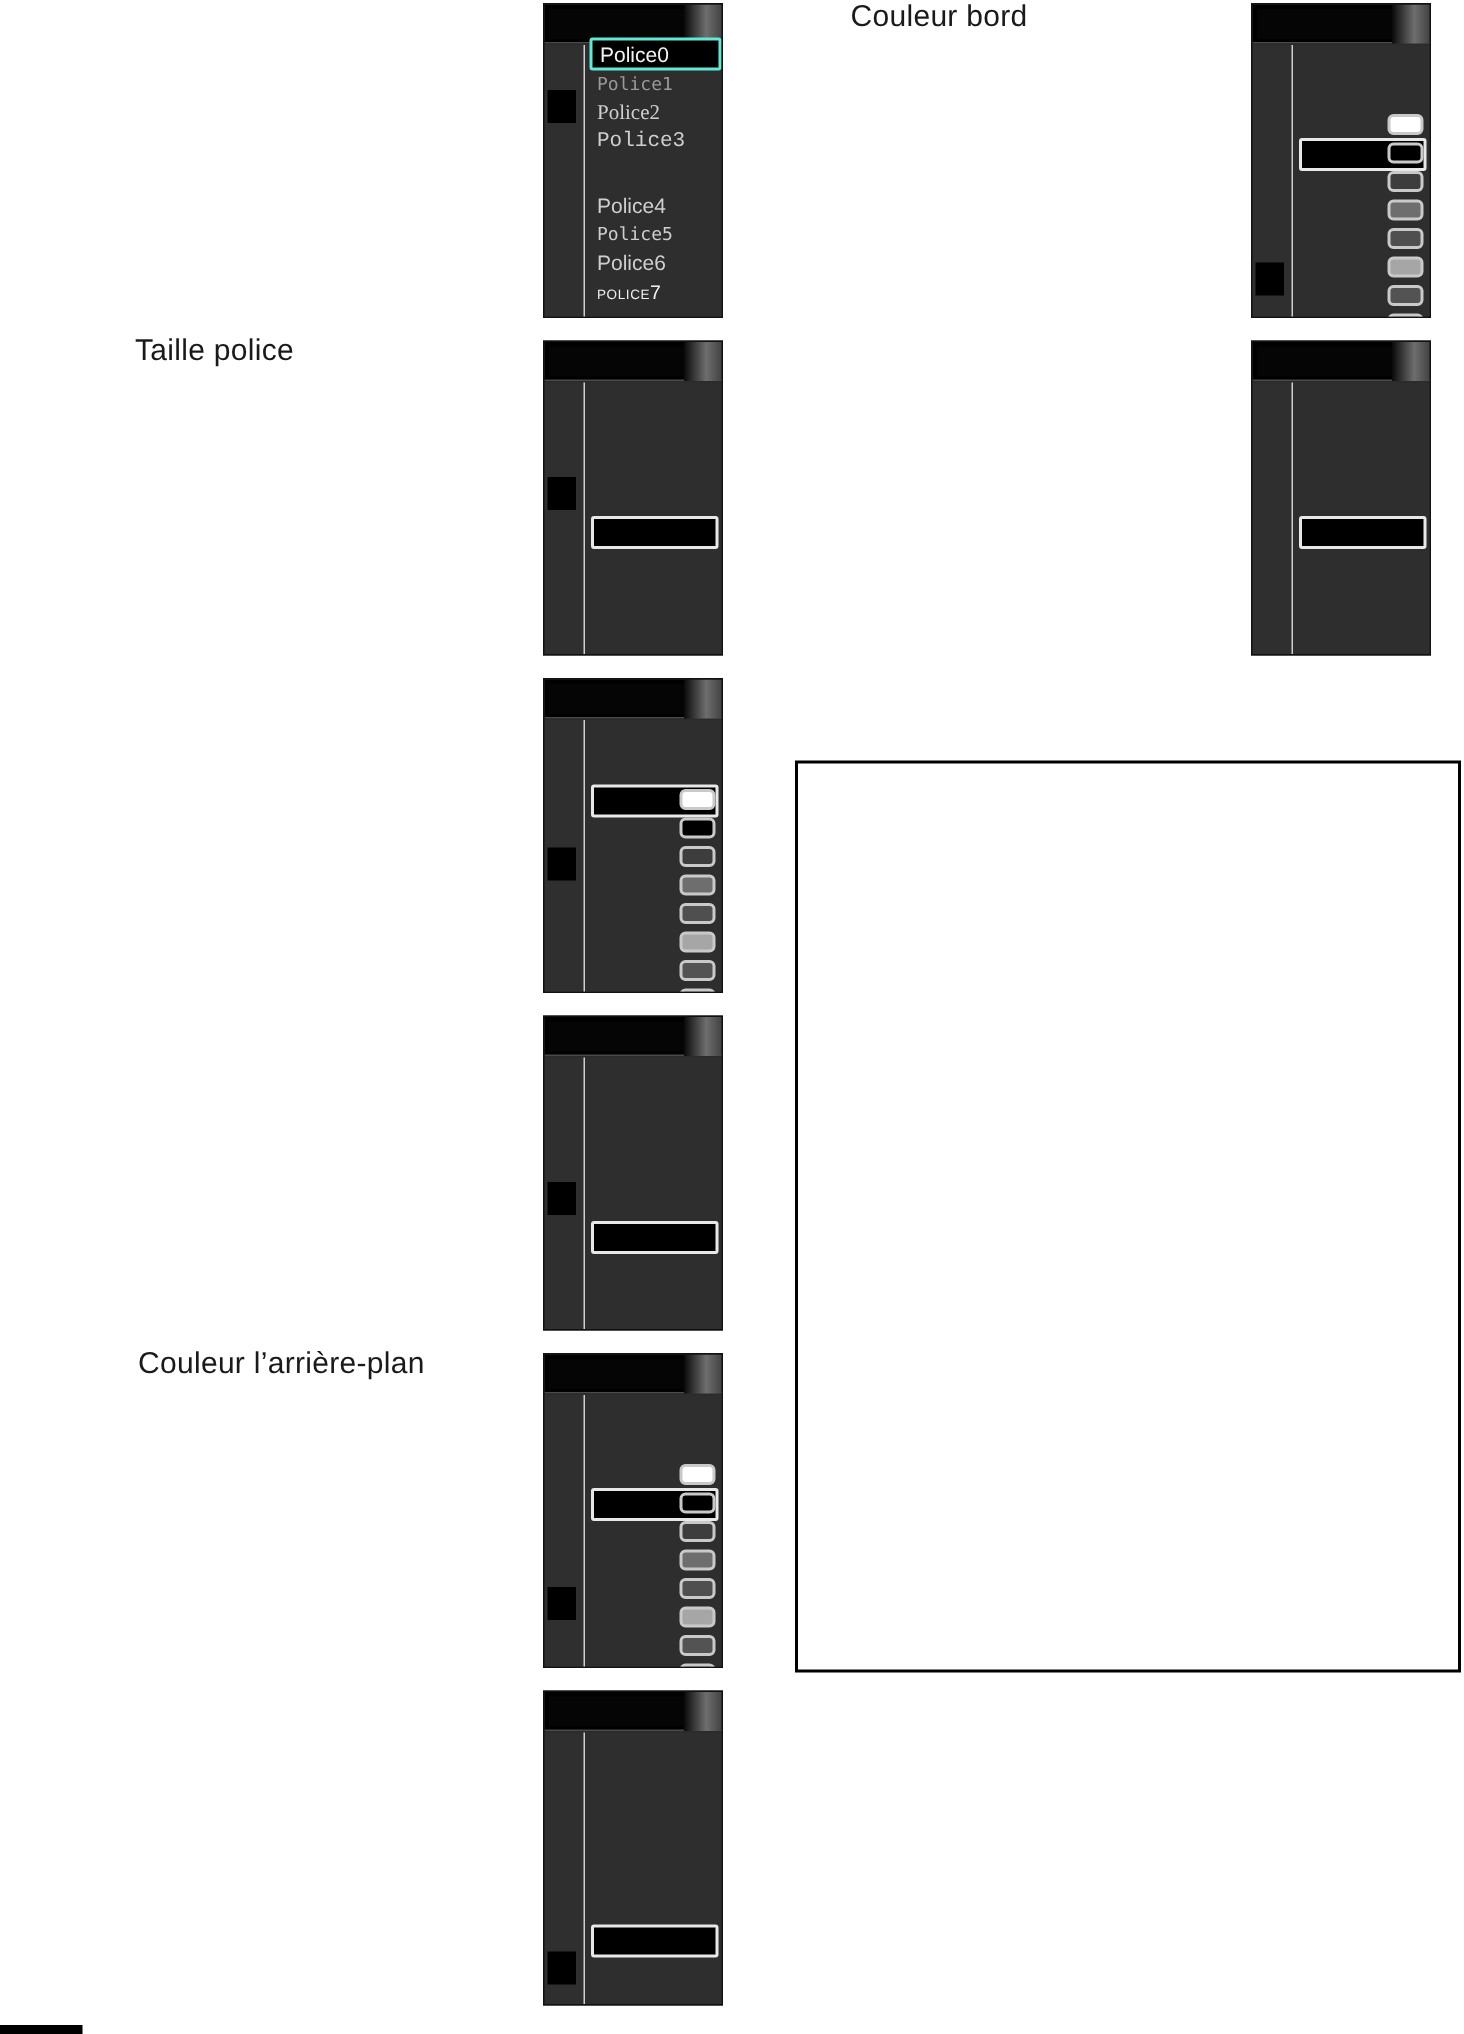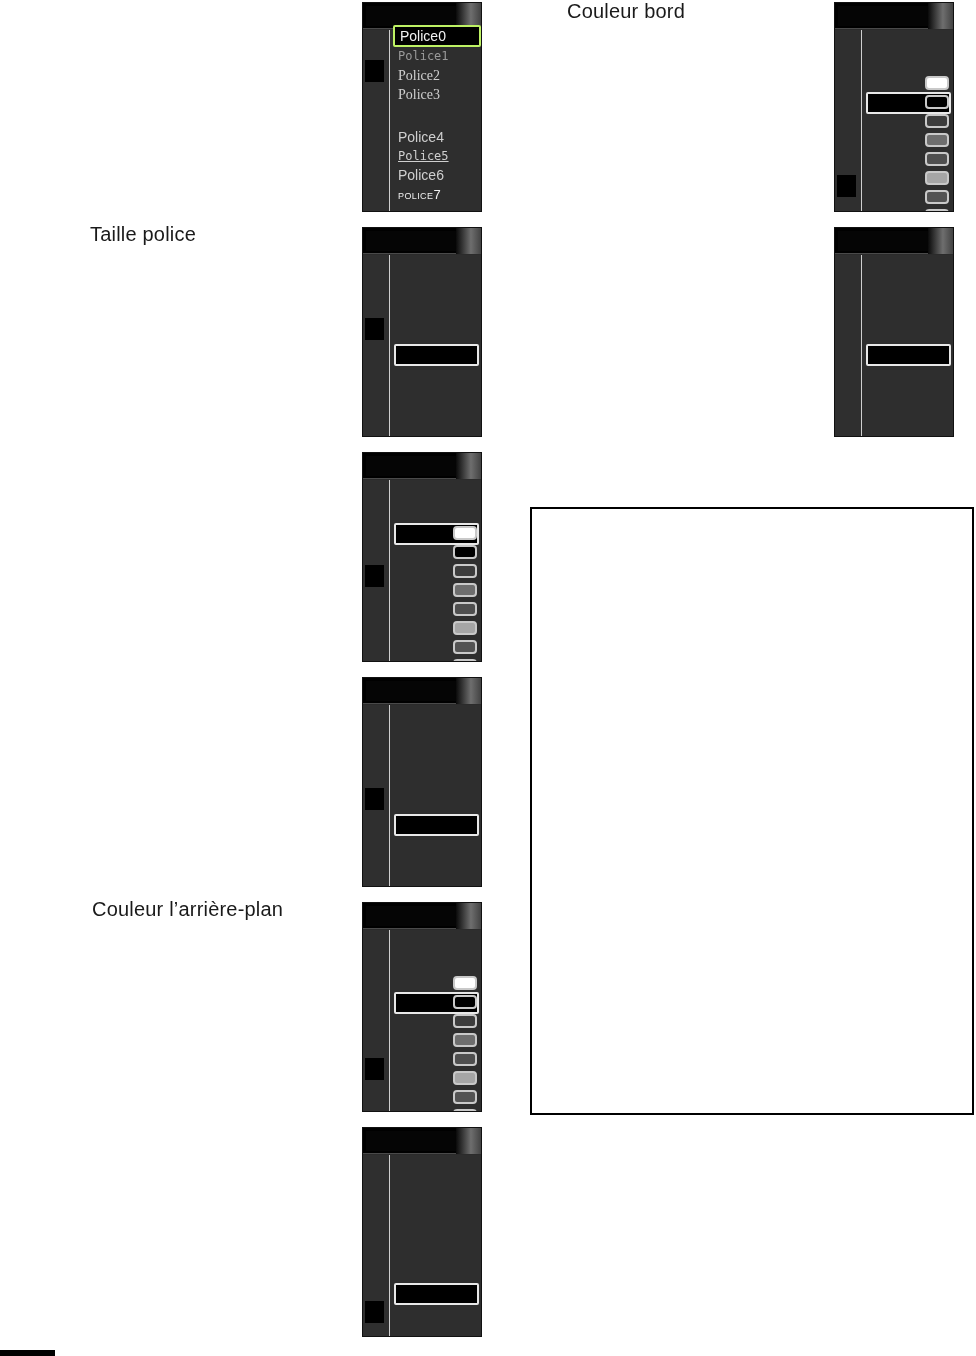--- a/index.html
+++ b/index.html
@@ -86,32 +86,32 @@
   .fontrow{
     height:19px;line-height:19px;
     color:#cfcfcf;
     font-size:13px;
     padding-left:5px;
     box-sizing:border-box;
     white-space:nowrap;
   }
   .fontrow.sel{
     background:#000000;
-    border:2px solid #bef264;
+    border:2px solid #5eead4;
     color:#f2f2f2;
     height:22px;line-height:18px;
     border-radius:2px;
     width:88px;
   }
   .f0{font-family:"Liberation Sans", sans-serif;font-size:14px;}
   .f1{font-family:"DejaVu Sans Mono", monospace;font-size:12px;color:#9a9a9a;}
   .f2{font-family:"Liberation Serif", serif;font-size:14px;}
-  .f3{font-family:Liberation Serif, serif;font-size:14px;}
+  .f3{font-family:Liberation Mono, monospace;font-size:14px;}
   .f4{font-family:"Liberation Sans", sans-serif;font-size:14px;margin-top:24px;}
-  .f5{font-family:"DejaVu Sans Mono", monospace;font-size:12px;text-decoration:underline;}
+  .f5{font-family:"DejaVu Sans Mono", monospace;font-size:12px;}
   .f6{font-family:"Liberation Sans", sans-serif;font-size:14px;}
   .f7{font-family:"Liberation Sans", sans-serif;font-size:13px;font-weight:normal;
       font-variant:small-caps;text-transform:lowercase;letter-spacing:0.4px;color:#efefef;}
 
   
   .swatches{
     position:absolute;
     right:4px;
   }
   .sw{

